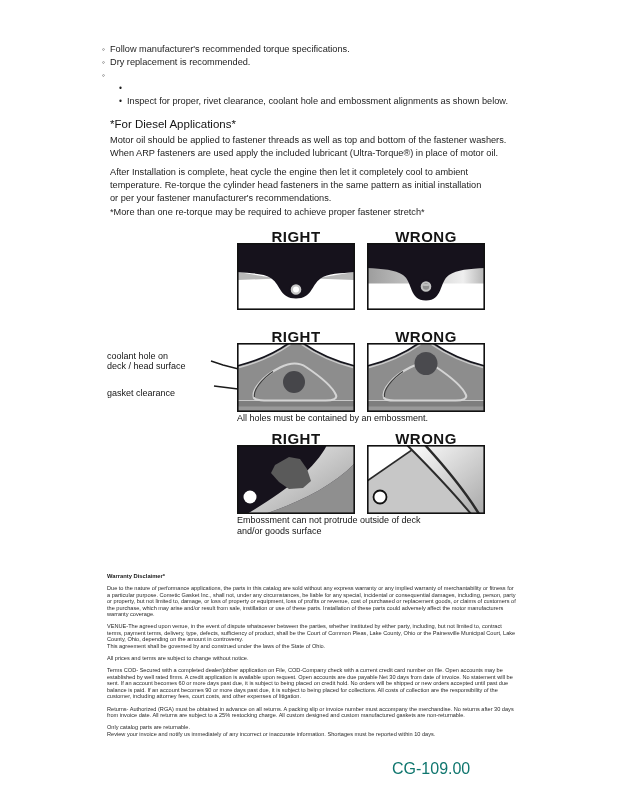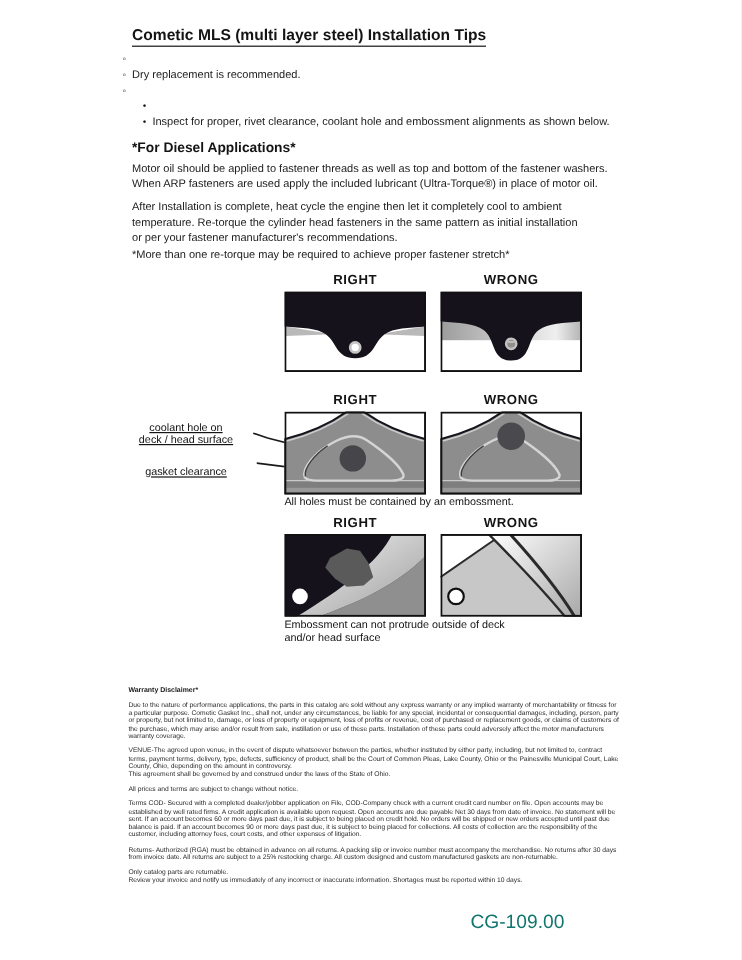--- a/index.html
+++ b/index.html
@@ -17,62 +17,62 @@
     font-size:13px;font-weight:bold;color:#141414;
     border-bottom:1.6px solid #141414;padding-bottom:2px;
     white-space:nowrap;
   }
   .bullets{position:absolute;left:102px;top:43px;font-size:9.2px;line-height:13px;}
   .b{white-space:nowrap;display:flex;align-items:baseline;}
   .b .mk{width:8px;flex:0 0 8px;font-size:8.5px;}
   .b.l2{margin-left:17px;}
   .diesel-h{
     position:absolute;left:110px;top:118px;margin:0;
-    font-size:11.5px;font-weight:bold;color:#141414;white-space:nowrap;
+    font-size:11.5px;font-weight:normal;color:#141414;white-space:nowrap;
   }
   .para{
     position:absolute;left:110px;width:470px;margin:0;
     font-size:9.2px;line-height:13px;white-space:pre-line;
   }
   .dlbl{
     position:absolute;width:118px;margin:0;text-align:center;
-    font-size:11px;font-weight:bold;color:#141414;letter-spacing:.5px;
+    font-size:15px;font-weight:bold;color:#141414;letter-spacing:.5px;
   }
   .panel{position:absolute;width:118px;}
   .panel svg{display:block;width:118px;}
   .dcap{
     position:absolute;left:237px;width:250px;margin:0;
     font-size:9px;line-height:10.5px;color:#141414;white-space:pre-line;
   }
   .sidelab{
-    position:absolute;left:97px;width:116px;text-align:center;
-    font-size:9px;line-height:9.5px;color:#141414;white-space:pre-line;text-decoration:underline;
+    position:absolute;left:107px;width:116px;text-align:left;
+    font-size:9px;line-height:9.5px;color:#141414;white-space:pre-line;
   }
   .leader{position:absolute;left:205px;top:340px;}
   .disc{
     position:absolute;left:107px;top:573px;width:409px;
     font-size:5.6px;line-height:6.4px;color:#2a2a2a;
   }
   .disc h3{font-size:5.8px;margin:0 0 6px;color:#1a1a1a;}
   .disc p{margin:0 0 6px;white-space:pre-line;}
   .code{
     position:absolute;left:392px;top:760px;margin:0;
     font-size:16px;color:#0f766e;
   }
 </style>
 </head>
 <body>
 
 <div class="page">
 
-  <h1 class="title">Cometic MLS (multi layer steel) Installation Tips</h1>
 
   <div class="bullets">
     <div class="b l1">
         <span class="mk">◦</span>
+        <span>Follow manufacturer's recommended torque specifications.</span>
       </div>
     <div class="b l1">
         <span class="mk">◦</span>
         <span>Dry replacement is recommended.</span>
       </div>
     <div class="b l1">
         <span class="mk">◦</span>
       </div>
     <div class="b l2">
         <span class="mk">•</span>
@@ -198,21 +198,21 @@
       <rect width="118" height="69" fill="#c7c7c7"></rect>
       <polygon points="0,0 52,0 0,36" fill="#ffffff"></polygon>
       <line x1="52" y1="0" x2="0" y2="36" stroke="#2a2a2a" stroke-width="1.6"></line>
       <path d="M40,0 H118 V69 H104 C80,40 58,18 40,0 Z" fill="url(#g3w)" stroke="#2a2a2a" stroke-width="2"></path>
       <path d="M58,0 C78,22 98,46 112,69" fill="none" stroke="#2a2a2a" stroke-width="2.5"></path>
       <circle cx="13" cy="52" r="6.5" fill="#ffffff" stroke="#111111" stroke-width="1.8"></circle>
       <rect x="0.8" y="0.8" width="116.4" height="67.4" fill="none" stroke="#111111" stroke-width="1.6"></rect>
     </svg>
   </div>
   <p class="dcap" style="top:515px">Embossment can not protrude outside of deck
-and/or head surface</p>
+and/or goods surface</p>
 
   <div class="disc">
     <h3>Warranty Disclaimer*</h3>
     <p>Due to the nature of performance applications, the parts in this catalog are sold without any express warranty or any implied warranty of merchantability or fitness for a particular purpose.  Cometic Gasket Inc., shall not, under any circumstances, be liable for any special, incidental or consequential damages, including, person, party or property, but not limited to, damage, or loss of property or equipment, loss of profits or revenue, cost of purchased or replacement goods, or claims of customers of the purchase, which may arise and/or result from sale, instillation or use of these parts.  Installation of these parts could adversely affect the motor manufacturers warranty coverage.</p>
     <p>VENUE-The agreed upon venue, in the event of dispute whatsoever between the parties, whether instituted by either party, including, but not limited to, contract terms, payment terms, delivery, type, defects, sufficiency of product, shall be the Court of Common Pleas, Lake County, Ohio or the Painesville Municipal Court, Lake County, Ohio, depending on the amount in controversy.
 This agreement shall be governed by and construed under the laws of the State of Ohio.</p>
     <p>All prices and terms are subject to change without notice.</p>
     <p>Terms COD- Secured with a completed dealer/jobber application on File, COD-Company check with a current credit card number on file.  Open accounts may be established by well rated firms.  A credit application is available upon request.  Open accounts are due payable Net 30 days from date of invoice.  No statement will be sent.  If an account becomes 60 or more days past due, it is subject to being placed on credit hold.  No orders will be shipped or new orders accepted until past due balance is paid.  If an account becomes 90 or more days past due, it is subject to being placed for collections.  All costs of collection are the responsibility of the customer, including attorney fees, court costs, and other expenses of litigation.</p>
     <p>Returns- Authorized (RGA) must be obtained in advance on all returns.  A packing slip or invoice number must accompany the merchandise.  No returns after 30 days from invoice date.  All returns are subject to a 25% restocking charge.  All custom designed and custom manufactured gaskets are non-returnable.</p>
     <p>Only catalog parts are returnable.

